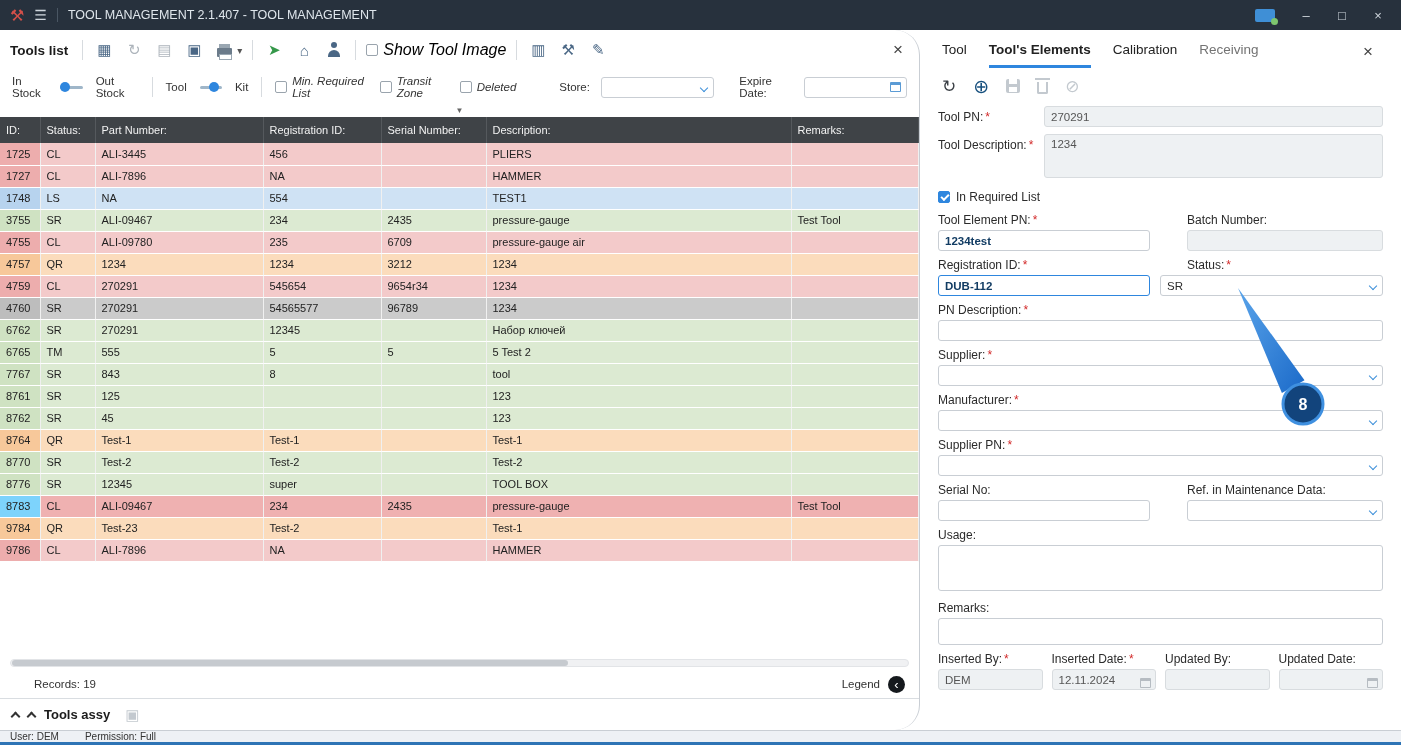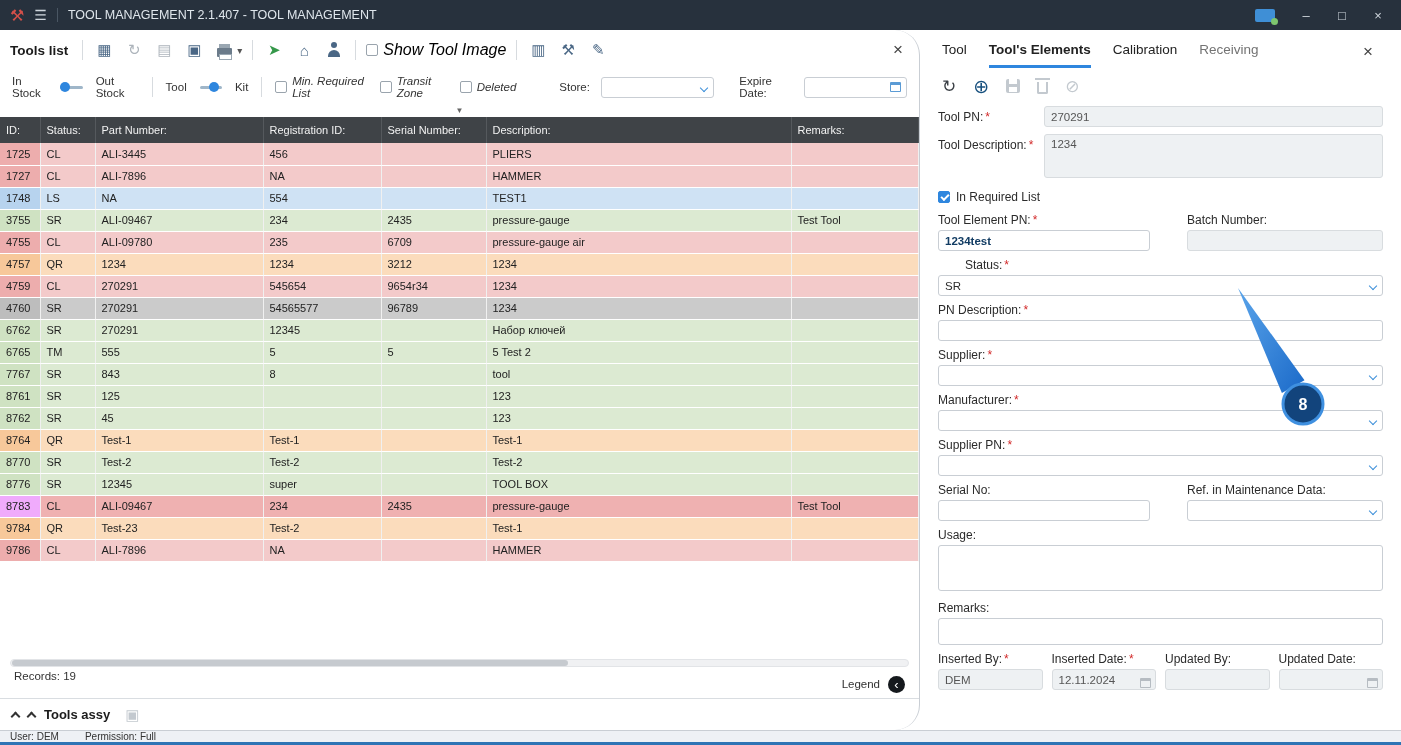--- a/index.html
+++ b/index.html
@@ -59,27 +59,27 @@
   table { border-collapse:collapse; width:100%; table-layout:fixed; font-size:11px; }
   thead th { background:#3f4347; color:#f2f2f2; font-weight:normal; text-align:left; padding:0 6px; height:26px;
     border-right:1px solid #55595d; white-space:nowrap; overflow:hidden; cursor:pointer; }
   tbody td { padding:0 6px; height:22px; border-right:1px solid rgba(0,0,0,.06); border-bottom:1px solid rgba(255,255,255,.7);
     color:#222; white-space:nowrap; overflow:hidden; cursor:default; }
   .row-red td { background:#f3caca; }      .row-red td:first-child { background:#edadad; }
   .row-blue td { background:#cfe2f4; }     .row-blue td:first-child { background:#b7d3ee; }
   .row-green td { background:#dcead2; }    .row-green td:first-child { background:#cfe2c2; }
   .row-orange td { background:#fbdcbc; }   .row-orange td:first-child { background:#f7c89a; }
   .row-gray td { background:#cbcbcb; }     .row-gray td:first-child { background:#bdbdbd; }
-  .row-red-sel td { background:#efb1b1; }  .row-red-sel td:first-child { background:#f0abfc; }
+  .row-red-sel td { background:#efb1b1; }  .row-red-sel td:first-child { background:#7dd3fc; }
 
   .lp-spacer { flex:1; }
   .hscroll { flex:0 0 14px; padding:3px 10px; }
   .hscroll .track { height:8px; background:#f0f1f3; border-radius:4px; border:1px solid #e2e4e7; position:relative; }
   .hscroll .thumb { position:absolute; left:1px; top:0; height:6px; width:62%; background:#c6cacf; border-radius:4px; cursor:grab; }
-  .records-row { flex:0 0 28px; display:flex; padding:0 14px; font-size:11.5px; color:#333; }
+  .records-row { flex:0 0 28px; display:flex; align-items:center; padding:0 14px; font-size:11.5px; color:#333;margin-left:20px; }
   .records-row .right { margin-left:auto; display:flex; align-items:center; gap:8px; }
   .legend-btn { width:17px; height:17px; border-radius:50%; background:#15191d; color:#fff; display:flex; align-items:center;
     justify-content:center; font-size:13px; line-height:1; cursor:pointer; }
   .assy-row { flex:0 0 32px; border-top:1px solid #d9dde1; display:flex; align-items:center; gap:9px; padding:0 12px; }
   .chev-up { width:7px; height:7px; border-top:2px solid #333; border-left:2px solid #333; transform:rotate(45deg); display:inline-block; margin-top:4px; }
   .assy-title { font-weight:bold; font-size:13px; color:#1b1b1b; }
   .assy-ic { color:#c3c9cf; font-size:15px; margin-left:6px; }
 
   
   .right-panel { flex:1; position:relative; background:#fff; display:flex; flex-direction:column; overflow:hidden; min-width:0; }
@@ -491,20 +491,24 @@
             <span class="lbl"><span>Tool Element PN:</span><span class="req">*</span></span>
             <input class="txt strong-value" value="1234test" style="">
           </div>
           <div class="col-r">
             <span class="lbl indent-lbl">Batch Number:</span>
             <input class="txt disabled indent-ctrl" disabled="" style="width: calc(100% - 27px);" value="">
           </div>
         </div>
 
         <div class="two-col">
+          <div class="col-l">
+            <span class="lbl"><span>Registration ID:</span><span class="req">*</span></span>
+            <input class="txt strong-value focused" value="DUB-112" style="">
+          </div>
           <div class="col-r">
             <span class="lbl indent-lbl"><span>Status:</span><span class="req">*</span></span>
             <div class="rp-select">
               <span>SR</span>
                 <span class="sel-chev"></span>
             </div>
           </div>
         </div>
 
         <div class="field">

